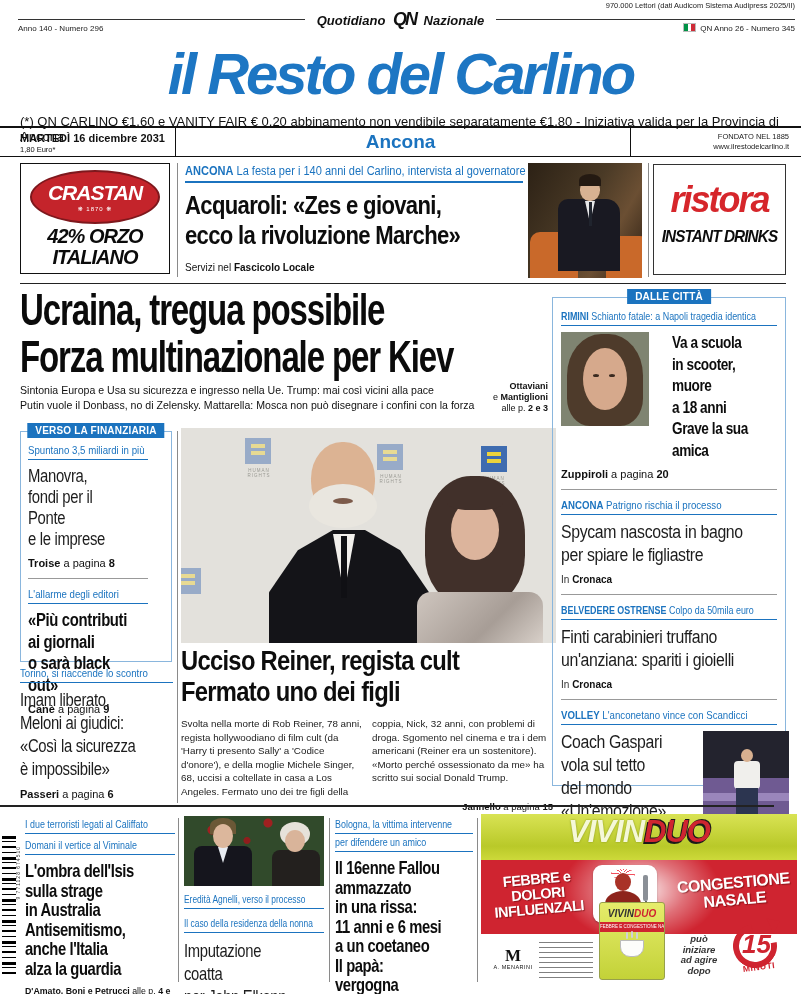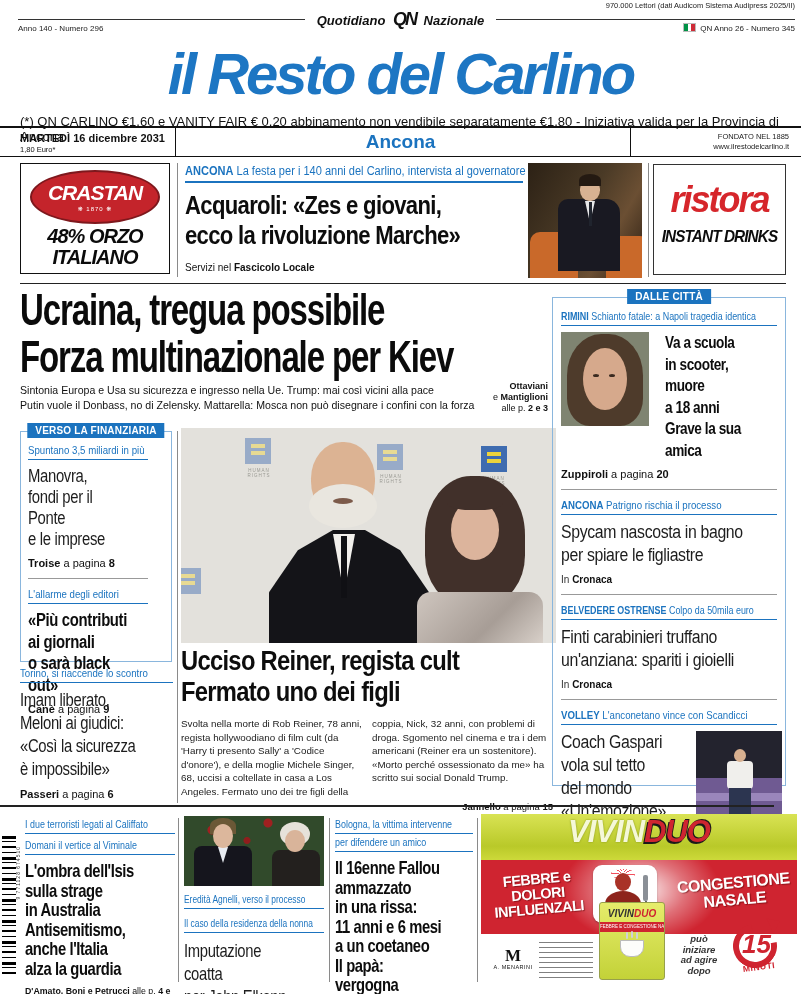--- a/index.html
+++ b/index.html
@@ -100,21 +100,21 @@
   .woman .fringe{position:absolute;left:30px;top:16px;width:56px;height:18px;background:#41302a;border-radius:0 0 40% 40%;}
   .woman .top{position:absolute;left:0;top:116px;width:126px;height:51px;background:linear-gradient(135deg,#cfc6bf,#a79d96 60%,#d8d0c9);border-radius:14px 14px 0 0;}
   
   .cstory{position:absolute;left:181px;top:646px;width:372px;}
   .cshl{font-size:27px;line-height:31px;letter-spacing:-0.8px;}
   .csbody{display:flex;gap:10px;margin-top:9px;font-size:9.8px;line-height:13.6px;color:#222;}
   .csbody div{width:181px;}
   .csby{text-align:right;font-size:9.5px;margin-top:2px;}
   
   .rbox{position:absolute;left:552px;top:297px;width:234px;height:489px;border:1px solid #8ab6dd;padding:12px 8px 0 8px;}
-  .rrow{display:flex;gap:16px;}
+  .rrow{display:flex;gap:23px;}
   .girl{width:88px;height:94px;flex:none;overflow:hidden;position:relative;background:#7f8471;}
   .girl .hair{position:absolute;left:6px;top:2px;width:76px;height:92px;background:#4e3b2b;border-radius:45% 45% 30% 30%;}
   .girl .face{position:absolute;left:22px;top:16px;width:44px;height:62px;background:#d6a98c;border-radius:50%;}
   .girl .eye1,.girl .eye2{position:absolute;top:42px;width:6px;height:3px;background:#3a2a20;border-radius:50%;}
   .girl .eye1{left:32px}.girl .eye2{left:48px}
   .rimhl{font-size:16px;line-height:21.5px;letter-spacing:-0.5px;}
   .rlhl{font-size:18px;line-height:23px;letter-spacing:-0.4px;}
   .volley{width:86px;height:90px;flex:none;position:relative;overflow:hidden;background:linear-gradient(#23232e 0 52%,#6f5a92 52% 100%);}
   .volley .band{position:absolute;left:0;top:62px;width:100%;height:8px;background:#9a86bb;}
   .volley .head{position:absolute;left:38px;top:18px;width:12px;height:13px;background:#d8b090;border-radius:50%;}
@@ -207,21 +207,21 @@
     </div>
     <div class="db-v1"></div>
     <div class="db-v2"></div>
   </div>
 
   <div class="crastan">
     <div class="cr-oval">
       <div class="cr-logo">CRASTAN</div>
       <div class="cr-year">❋ 1870 ❋</div>
     </div>
-    <div class="cr-claim pre">48% ORZO
+    <div class="cr-claim pre">42% ORZO
 ITALIANO</div>
   </div>
 
   <div class="vline" style="left:177px;top:163px;height:114px"></div>
 
   <div class="tstory">
     <span class="kick"><span class="kin sx92">
       <span class="b">ANCONA</span><span> La festa per i 140 anni del Carlino, intervista al governatore</span></span>
     </span>
     <div class="tshl hl pre sx85">Acquaroli: «Zes e giovani,

